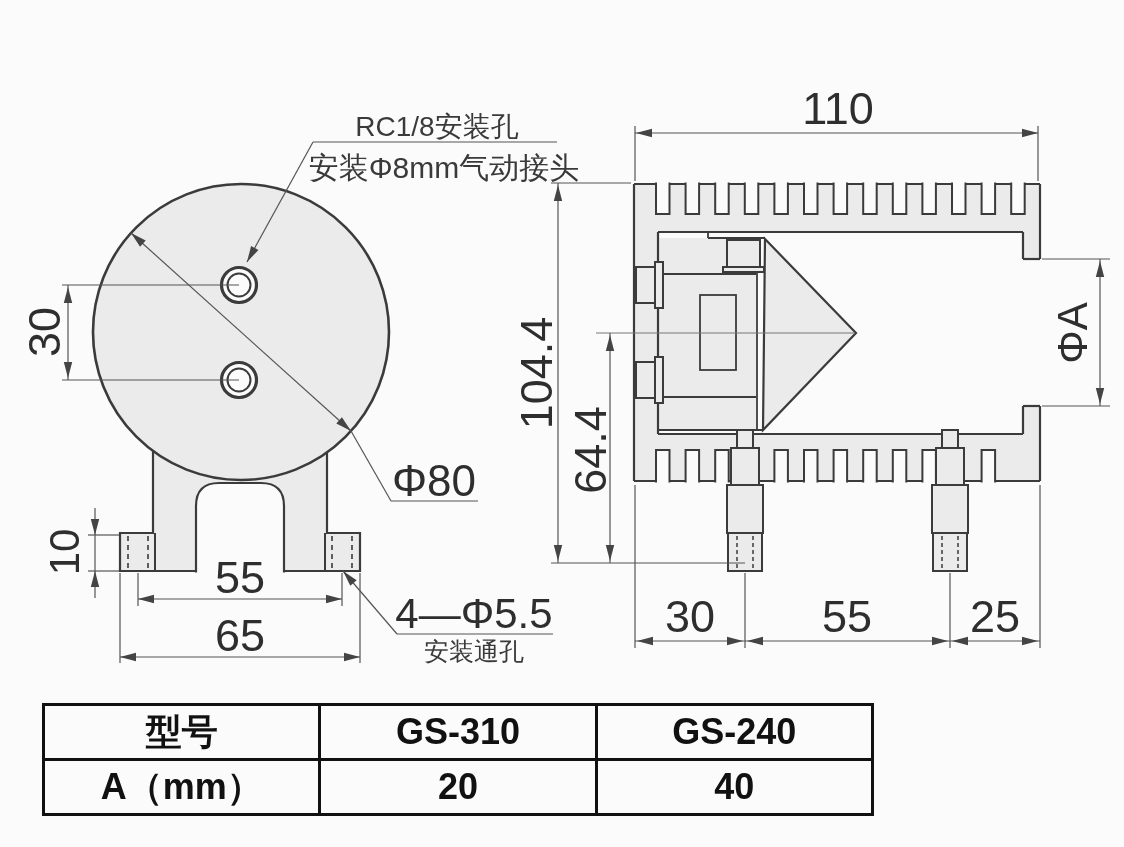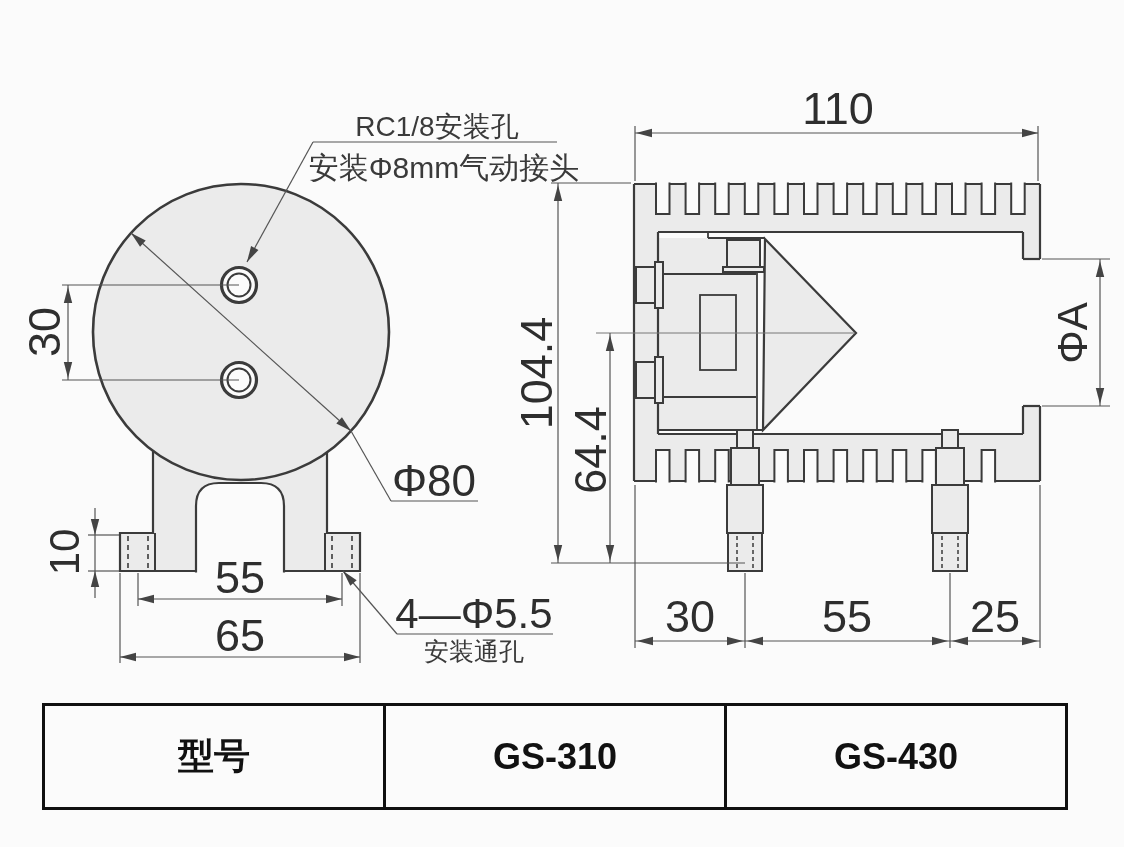--- a/index.html
+++ b/index.html
@@ -11,21 +11,21 @@
   }
   svg text{
     fill:#2e2e2e;
     font-family:"Liberation Sans","DejaVu Sans",sans-serif;
   }
   .dim-num{font-size:45px;}
   .dim-num-sm{font-size:42px;}
   .cjk-label{font-size:28px;fill:#3a3a3a;}
   .cjk-label-sm{font-size:25px;fill:#3a3a3a;}
   .spec-table{
-    position:absolute;left:42px;top:703px;width:1026px;height:107px;
+    position:absolute;left:42px;top:703px;width:832px;height:107px;
     border-collapse:collapse;table-layout:fixed;
     font-size:36px;font-weight:600;color:#111;
   }
   .spec-table td{
     border:3px solid #111;
     text-align:center;vertical-align:middle;
     height:52px;padding:0;
   }
 </style>
 </head>
@@ -263,19 +263,24 @@
       <polygon points="0,0 -16,4.2 -16,-4.2" transform="translate(1038,641) rotate(0)"></polygon>
     </g>
 </svg>
 
 
 <table class="spec-table">
   <tbody>
     <tr>
       <td>型号</td>
       <td>GS-310</td>
-      <td>GS-430</td>
+      <td>GS-240</td>
+    </tr>
+    <tr>
+      <td>A（mm）</td>
+      <td>20</td>
+      <td>40</td>
     </tr>
   </tbody>
 </table>
 
 
 
 
 </body></html>

